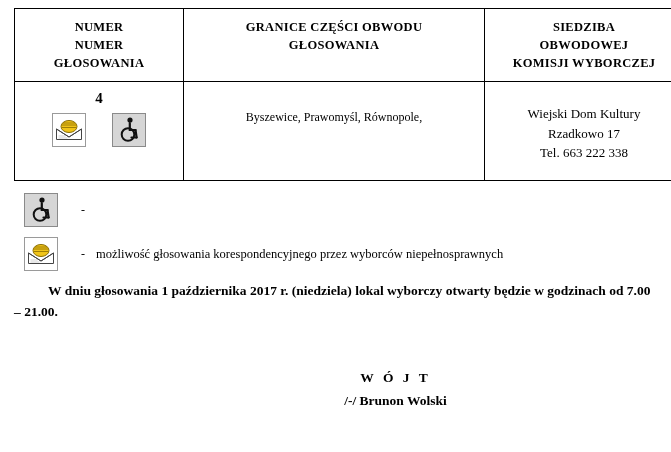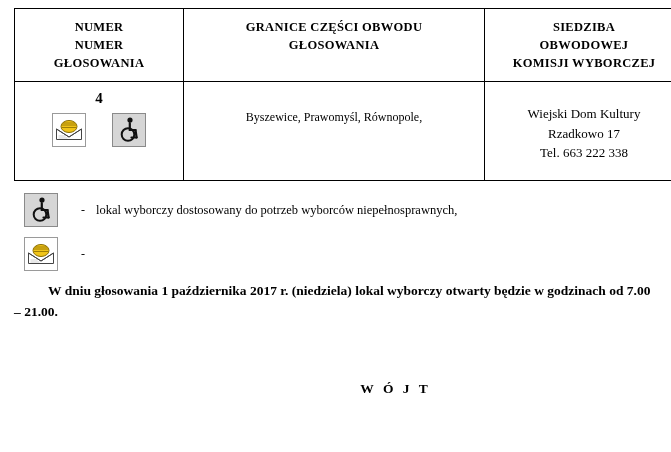--- a/index.html
+++ b/index.html
@@ -116,21 +116,21 @@
   .paragraph {
     font-size: 13.5px;
     font-weight: bold;
     line-height: 1.55;
     width: 643px;
     text-align: left;
   }
   .paragraph .indent { display: inline-block; width: 34px; }
 
   .signature {
-    margin-top: 55px;
+    margin-top: 44px;
     width: 643px;
     text-align: center;
     font-size: 13.5px;
     font-weight: bold;
     line-height: 1.7;
   }
   .sign-title { letter-spacing: 3px; padding-left: 120px; }
   .sign-name { padding-left: 120px; }
 </style>
 </head>
@@ -202,42 +202,43 @@
           <svg width="24" height="28" viewBox="0 0 24 28">
             <circle cx="13" cy="4" r="2.6" fill="#111"></circle>
             <path d="M12.8 7.2 L12.8 14 L18.5 14" stroke="#111" stroke-width="2.2" fill="none" stroke-linecap="round"></path>
             <path d="M18.5 14 L19.6 21.5" stroke="#111" stroke-width="2.2" fill="none" stroke-linecap="round"></path>
             <path d="M19.6 21.5 L14.5 21.5" stroke="#111" stroke-width="2.2" fill="none" stroke-linecap="round"></path>
             <circle cx="11" cy="18.5" r="6.3" fill="none" stroke="#111" stroke-width="2"></circle>
           </svg>
         </span>
       </span>
       <span class="legend-dash">-</span>
-      <span class="legend-text">lokal wyborczy dostosowany do potrzeb wyborców niepełnosprawnych,</span>
     </div>
 
     <div class="legend-row">
       <span class="legend-icon-wrap">
         <span class="icon-box plain">
           <svg width="30" height="24" viewBox="0 0 30 24">
             <ellipse cx="15" cy="8.5" rx="8" ry="6" fill="#f0c419" stroke="#8a6d00" stroke-width="1"></ellipse>
             <path d="M8 7 h14 M8.8 5 h12.4 M8 9.5 h14" stroke="#8a6d00" stroke-width="0.8" fill="none"></path>
             <path d="M2.5 11 L15 19 L27.5 11 L27.5 21.5 L2.5 21.5 Z" fill="#ffffff" stroke="#444444" stroke-width="1"></path>
             <path d="M2.5 11 L15 19 L27.5 11" fill="none" stroke="#444444" stroke-width="1"></path>
             <path d="M4.5 20 h9 M4.5 18 h7" stroke="#bbbbbb" stroke-width="0.7"></path>
           </svg>
         </span>
       </span>
       <span class="legend-dash">-</span>
+      <span class="legend-text">możliwość głosowania korespondencyjnego przez wyborców niepełnosprawnych</span>
     </div>
 
   </div>
 
   <div class="paragraph">
     <span class="indent"></span><span>W dniu głosowania 1 października 2017 r. (niedziela) lokal wyborczy otwarty będzie w</span>
     <span>godzinach od 7.00 – 21.00.</span>
   </div>
 
   <div class="signature">
     <div class="sign-title">W Ó J T</div>
+    <div class="sign-name">/-/  Brunon Wolski</div>
   </div>
 
 </div>
 
 </body></html>

